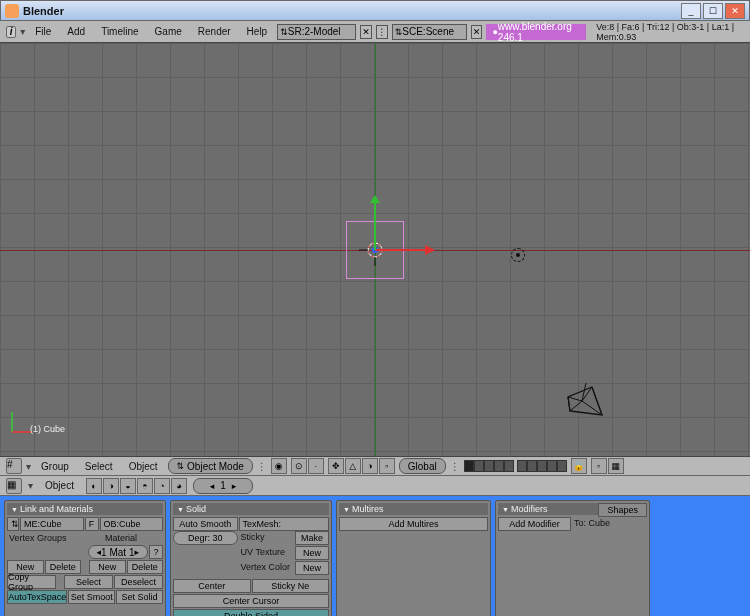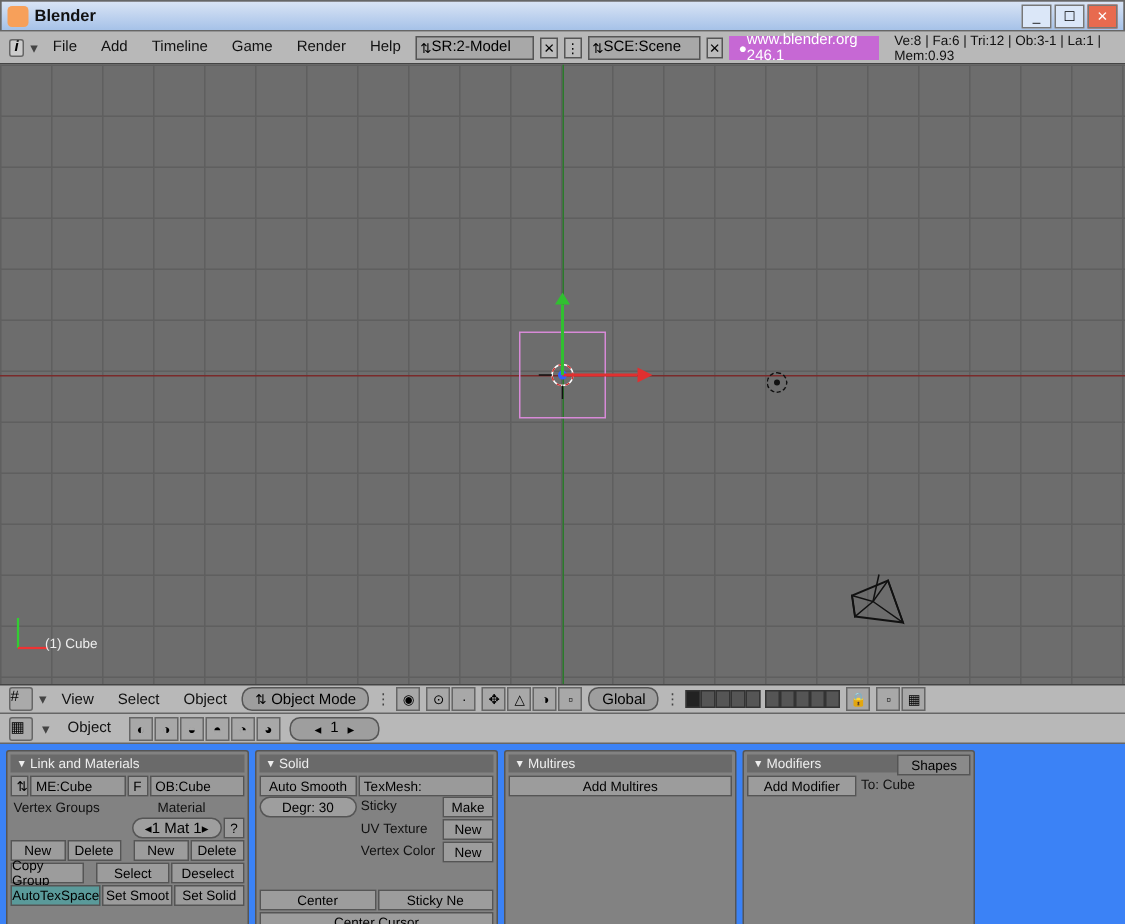--- a/index.html
+++ b/index.html
@@ -146,21 +146,21 @@
   <svg class="corner-axes" width="30" height="30">
     <line x1="4" y1="26" x2="4" y2="6" stroke="#3c3" stroke-width="1.5"></line>
     <line x1="4" y1="26" x2="24" y2="26" stroke="#e33" stroke-width="1.5"></line>
   </svg>
   <div class="objlabel">(1) Cube</div>
 </div>
 
 <div class="hdr2">
   <div class="small-icon">#</div>
   <span style="color:#444">▾</span>
-  <span class="mbtn">View</span>
+  <span class="mbtn">Group</span>
   <span class="mbtn">Select</span>
   <span class="mbtn">Object</span>
   <div class="pillbox">⇅ <span style="margin-left:3px">Object Mode</span></div>
   <span style="color:#444">⋮</span>
   <div class="icon-row">
     <div class="tbi">◉</div>
   </div>
   <div class="icon-row">
     <div class="tbi">⊙</div>
     <div class="tbi">·</div>
@@ -264,21 +264,21 @@
         <div class="row">
             <div class="lbl" style="flex:1">UV Texture</div>
             <div class="btn9" style="width:34px">New</div>
           </div>
         <div class="row">
             <div class="lbl" style="flex:1">Vertex Color</div>
             <div class="btn9" style="width:34px">New</div>
           </div>
       </div>
     </div>
-    <div class="row" style="margin-top:17px">
+    <div class="row" style="margin-top:3px">
       <div class="btn9" style="flex:1">Center</div>
       <div class="btn9" style="flex:1">Sticky Ne</div>
     </div>
     <div class="row">
         <div class="btn9" style="flex:1">Center Cursor</div>
       </div>
     <div class="row">
         <div class="btn9 teal" style="flex:1">Double Sided</div>
       </div>
 

